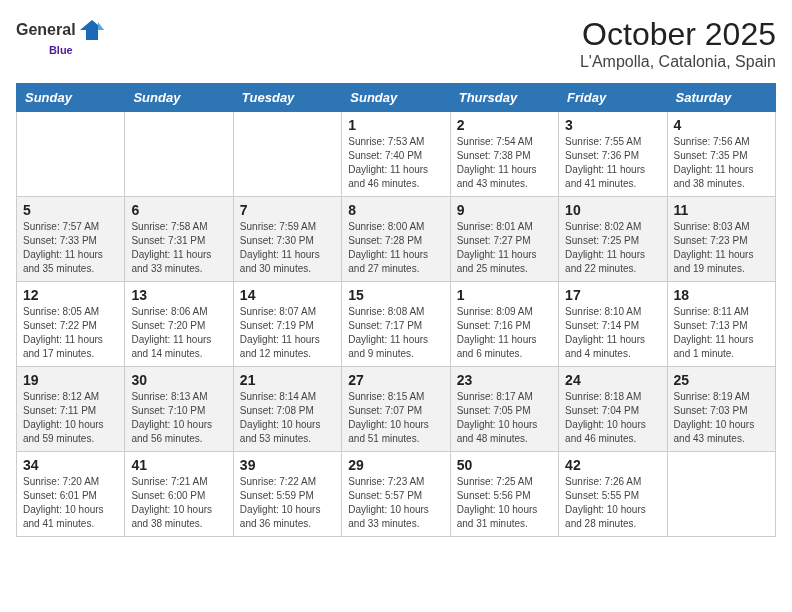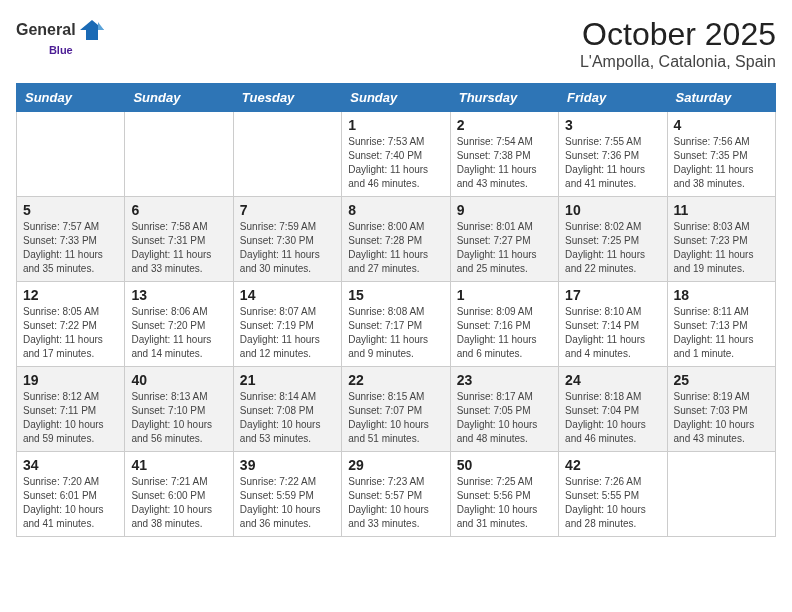--- a/index.html
+++ b/index.html
@@ -210,29 +210,29 @@
           <span class="day-number">18</span>
           <div class="day-info">Sunrise: 8:11 AM<br>Sunset: 7:13 PM<br>Daylight: 11 hours<br>and 1 minute.</div>
         </td>
       </tr>
       <tr class="row-shaded">
         <td>
           <span class="day-number">19</span>
           <div class="day-info">Sunrise: 8:12 AM<br>Sunset: 7:11 PM<br>Daylight: 10 hours<br>and 59 minutes.</div>
         </td>
         <td>
-          <span class="day-number">40</span>
+          <span class="day-number">30</span>
           <div class="day-info">Sunrise: 8:13 AM<br>Sunset: 7:10 PM<br>Daylight: 10 hours<br>and 56 minutes.</div>
         </td>
         <td>
           <span class="day-number">21</span>
           <div class="day-info">Sunrise: 8:14 AM<br>Sunset: 7:08 PM<br>Daylight: 10 hours<br>and 53 minutes.</div>
         </td>
         <td>
-          <span class="day-number">22</span>
+          <span class="day-number">27</span>
           <div class="day-info">Sunrise: 8:15 AM<br>Sunset: 7:07 PM<br>Daylight: 10 hours<br>and 51 minutes.</div>
         </td>
         <td>
           <span class="day-number">23</span>
           <div class="day-info">Sunrise: 8:17 AM<br>Sunset: 7:05 PM<br>Daylight: 10 hours<br>and 48 minutes.</div>
         </td>
         <td>
           <span class="day-number">24</span>
           <div class="day-info">Sunrise: 8:18 AM<br>Sunset: 7:04 PM<br>Daylight: 10 hours<br>and 46 minutes.</div>
         </td>

